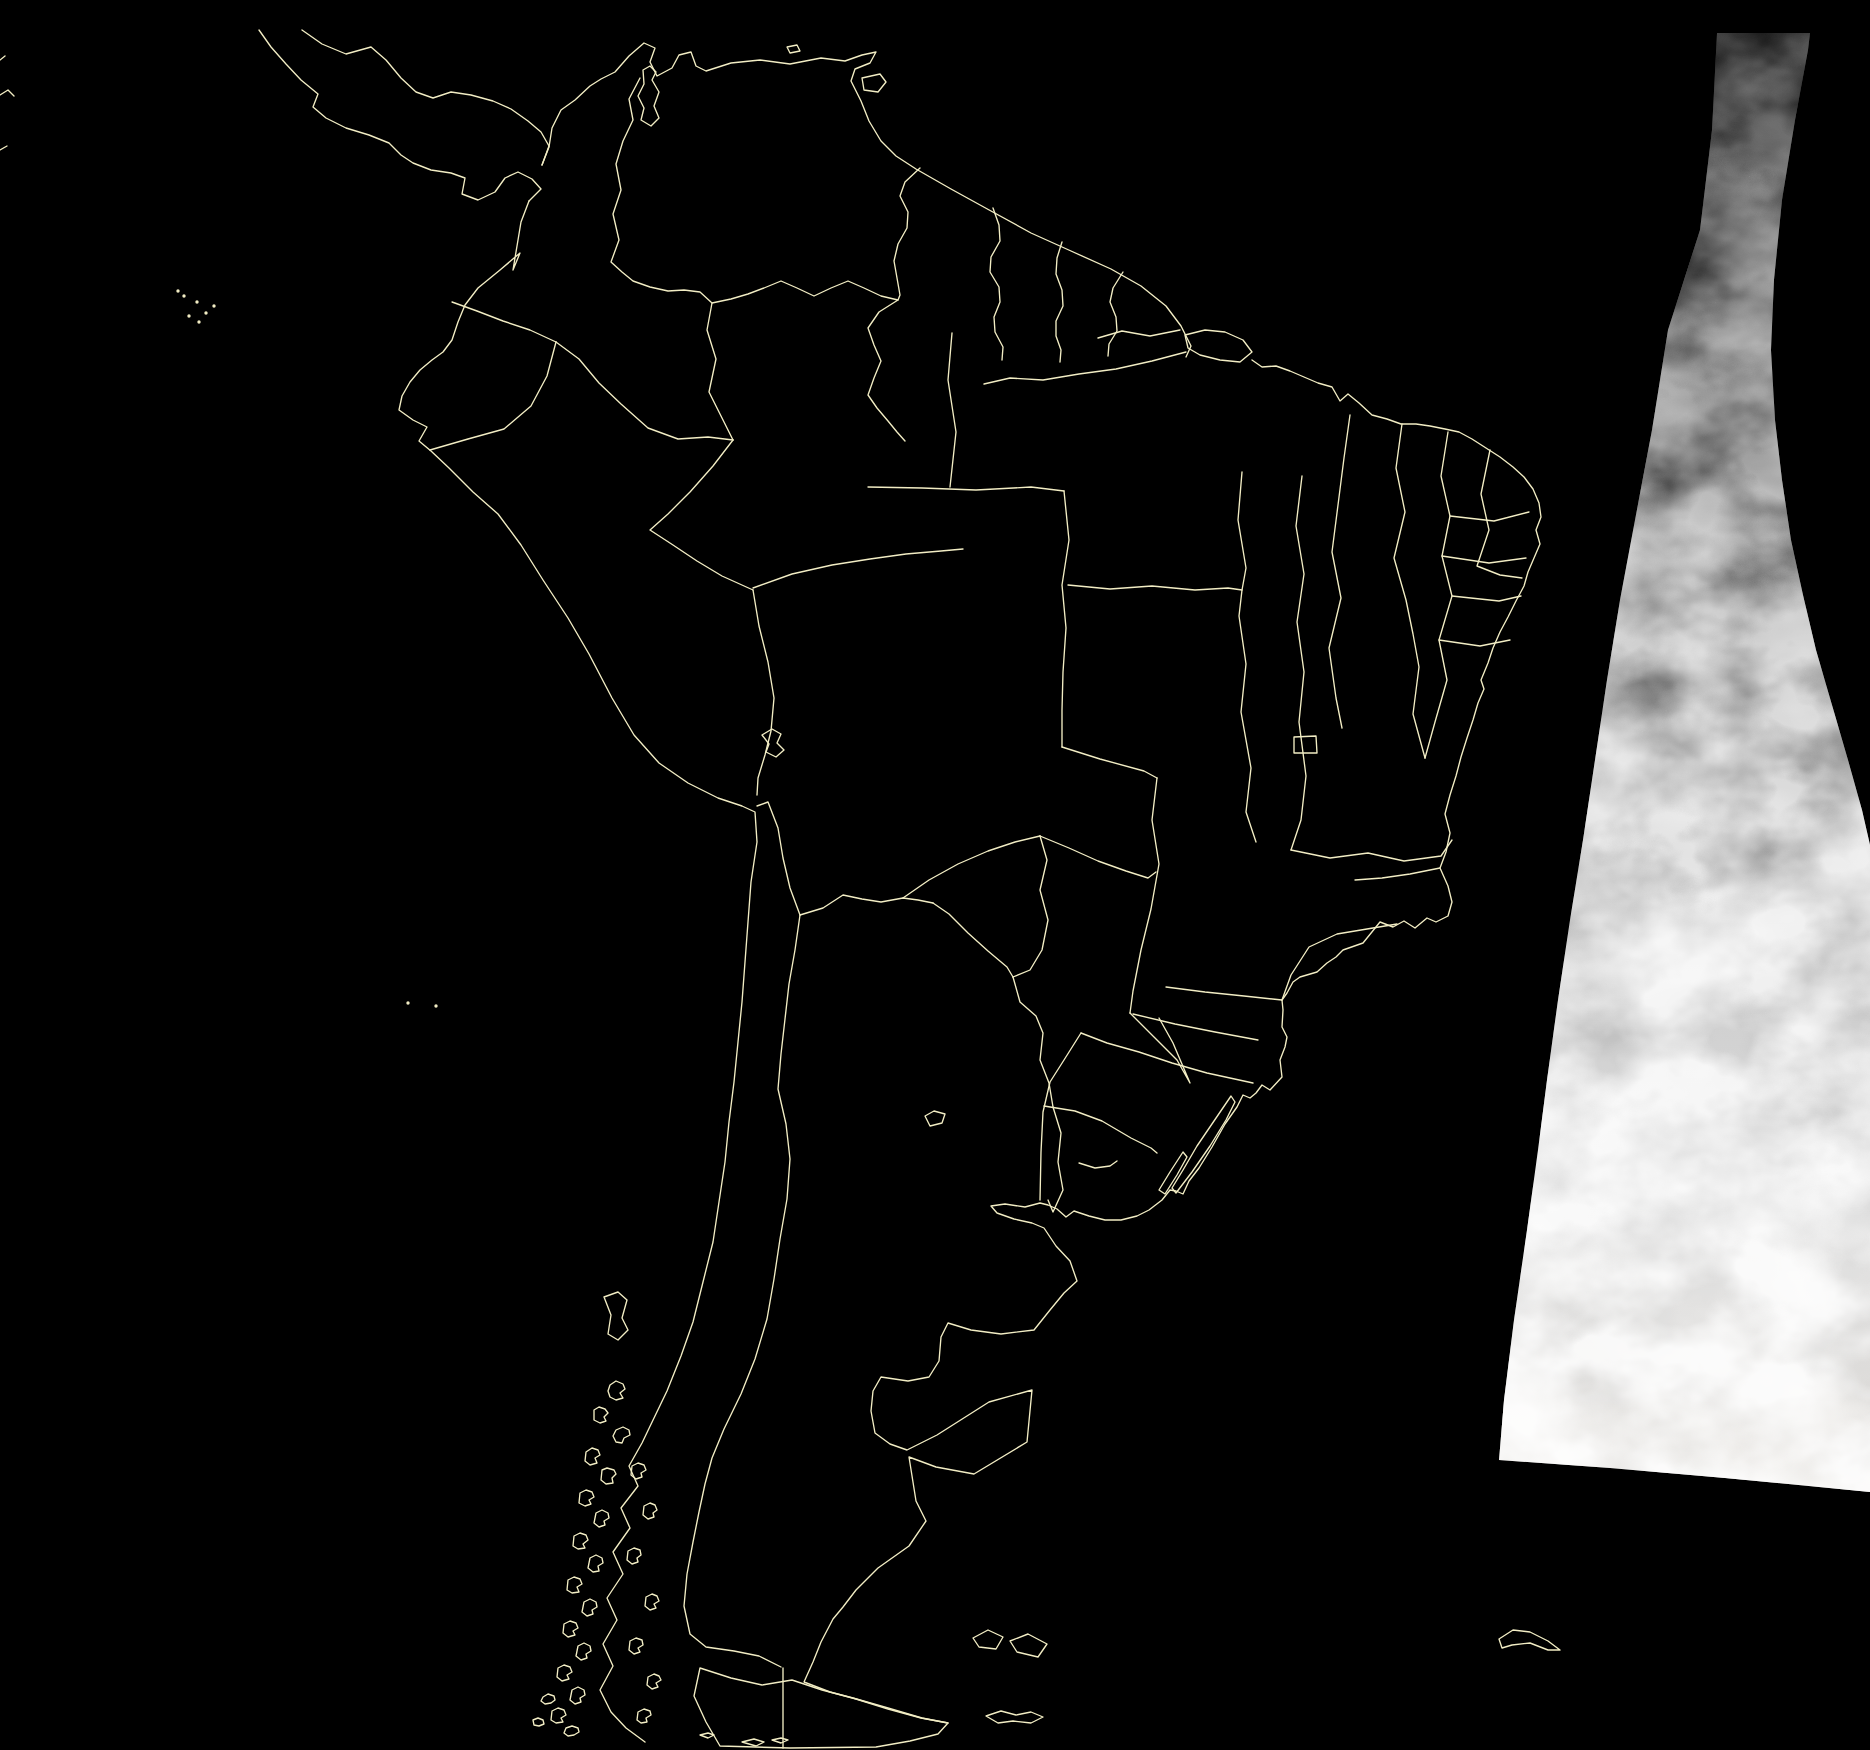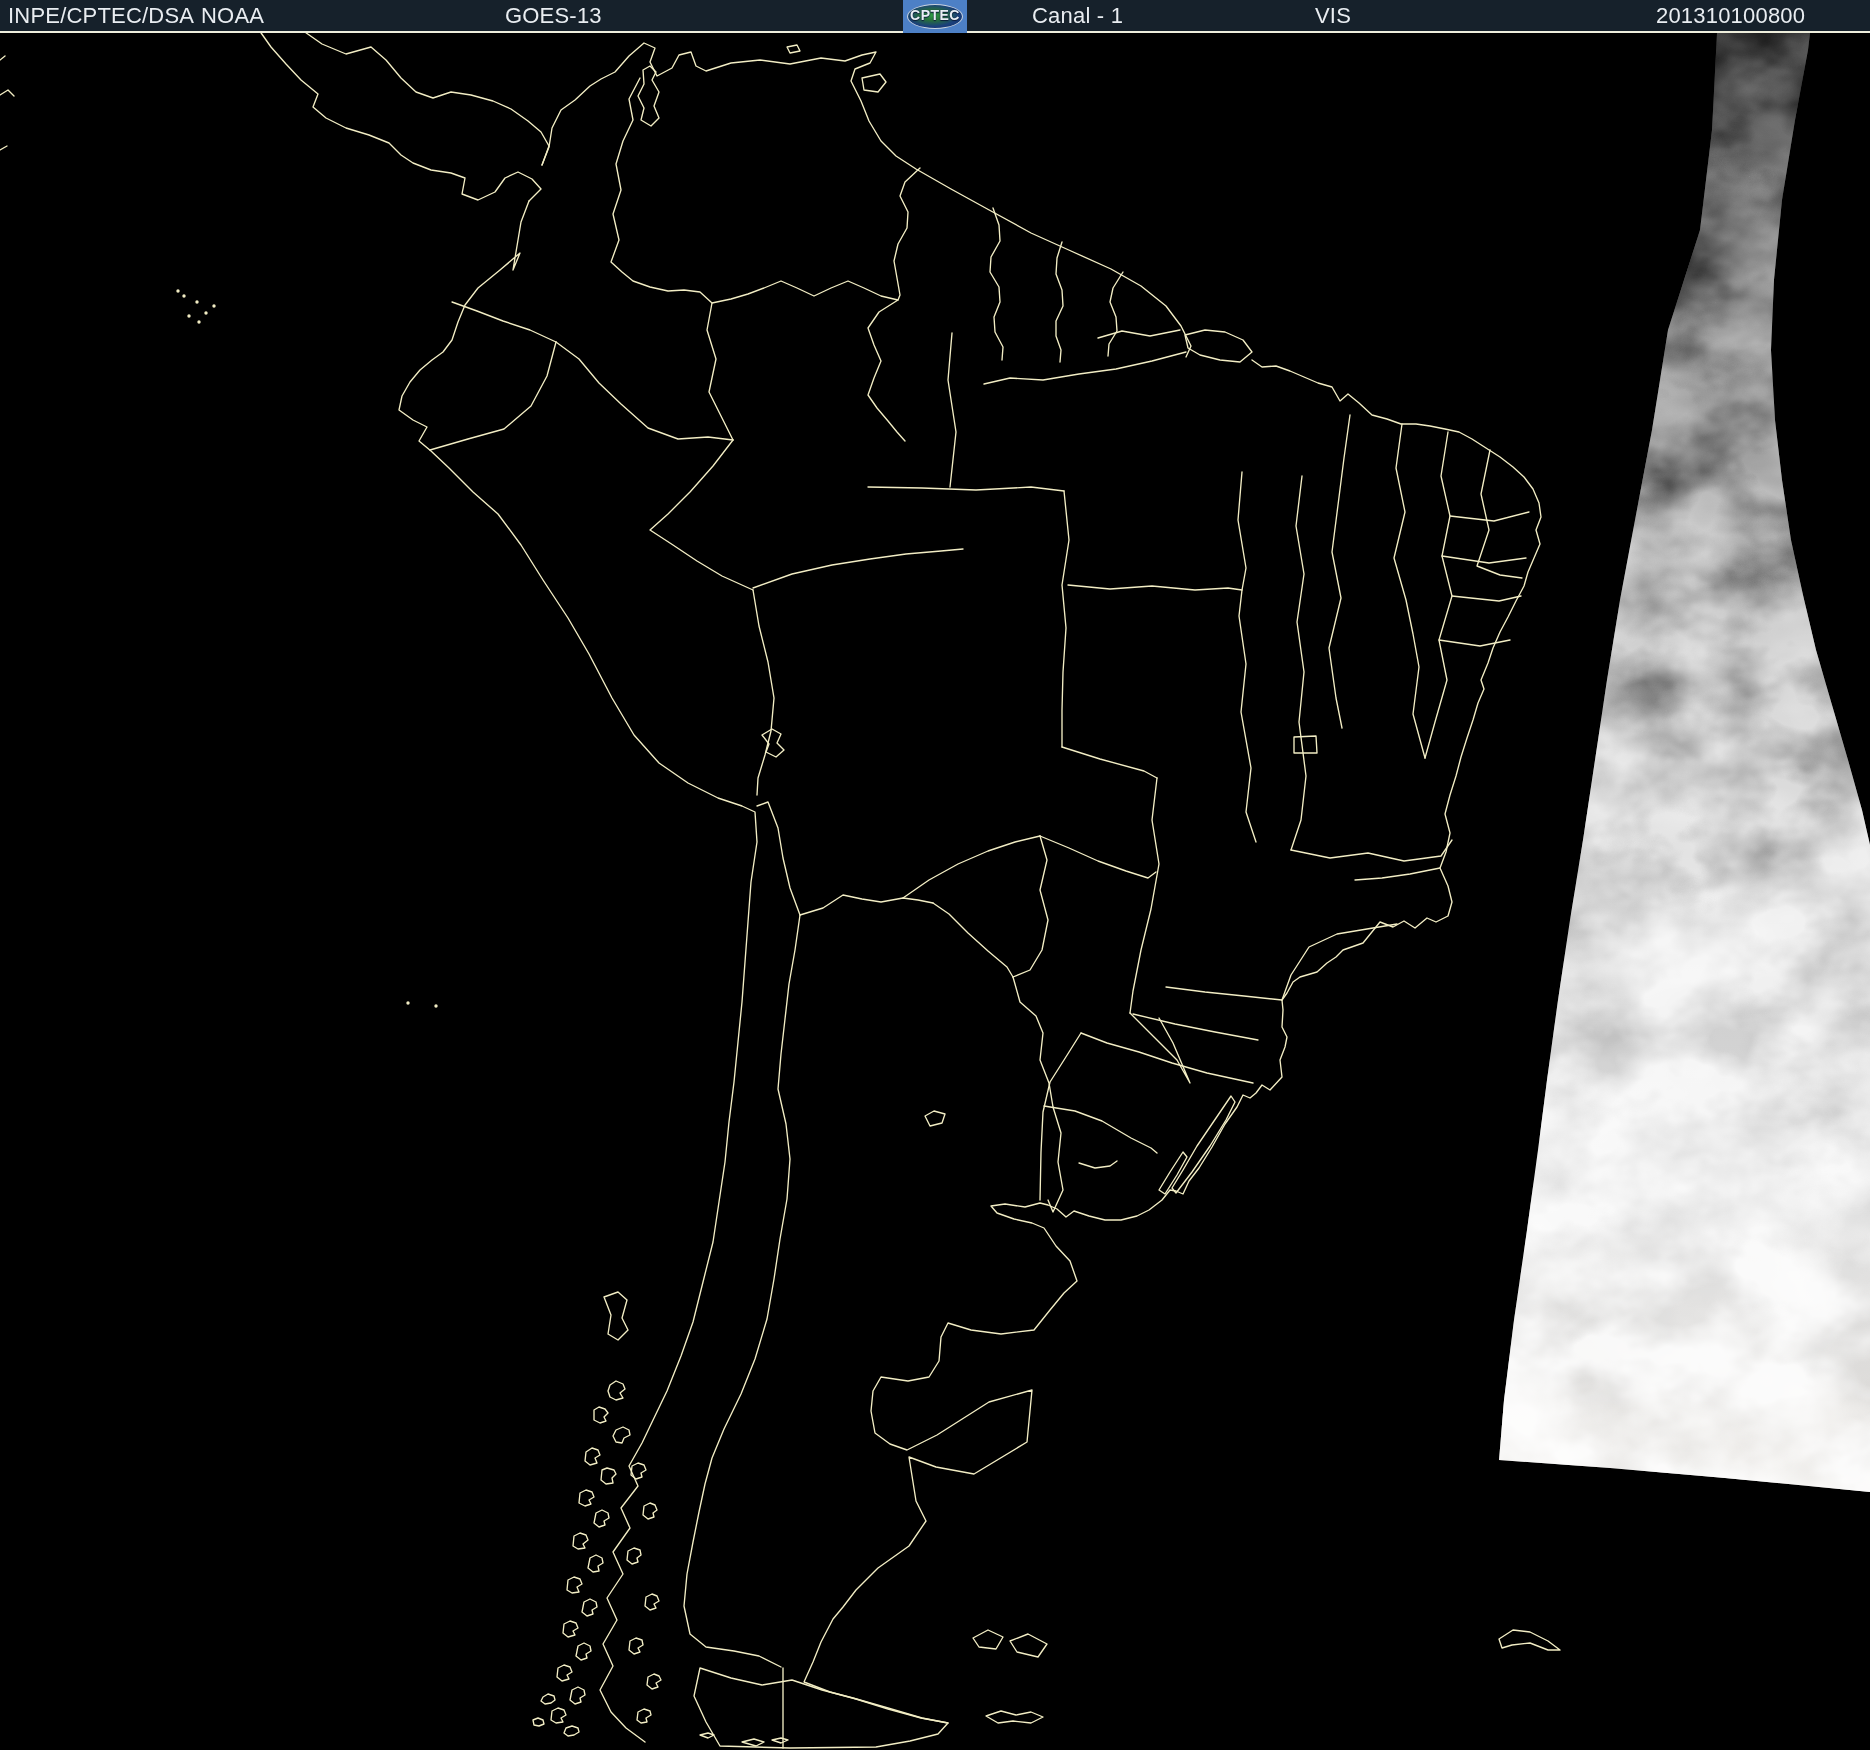--- a/index.html
+++ b/index.html
@@ -165,26 +165,14 @@
         <circle cx="206" cy="313" r="1.7" fill="#f2edc4"></circle>
         <circle cx="189" cy="316" r="1.7" fill="#f2edc4"></circle>
         <circle cx="214" cy="306" r="1.7" fill="#f2edc4"></circle>
         <circle cx="199" cy="322" r="1.7" fill="#f2edc4"></circle>
         <circle cx="178" cy="291" r="1.7" fill="#f2edc4"></circle>
         <circle cx="408" cy="1003" r="1.7" fill="#f2edc4"></circle>
         <circle cx="436" cy="1006" r="1.7" fill="#f2edc4"></circle>
       </g>
   </svg>
 
-  <div id="header">
-    <span class="hlabel" id="h-agency">INPE/CPTEC/DSA</span>
-    <span class="hlabel" id="h-noaa">NOAA</span>
-    <span class="hlabel" id="h-sat">GOES-13</span>
-    <div id="logo">
-      <div id="logo-globe"></div>
-      <div id="logo-text">CPTEC</div>
-    </div>
-    <span class="hlabel" id="h-canal">Canal - 1</span>
-    <span class="hlabel" id="h-band">VIS</span>
-    <span class="hlabel" id="h-time">201310100800</span>
-  </div>
 
 </div>
 
 </body></html>

